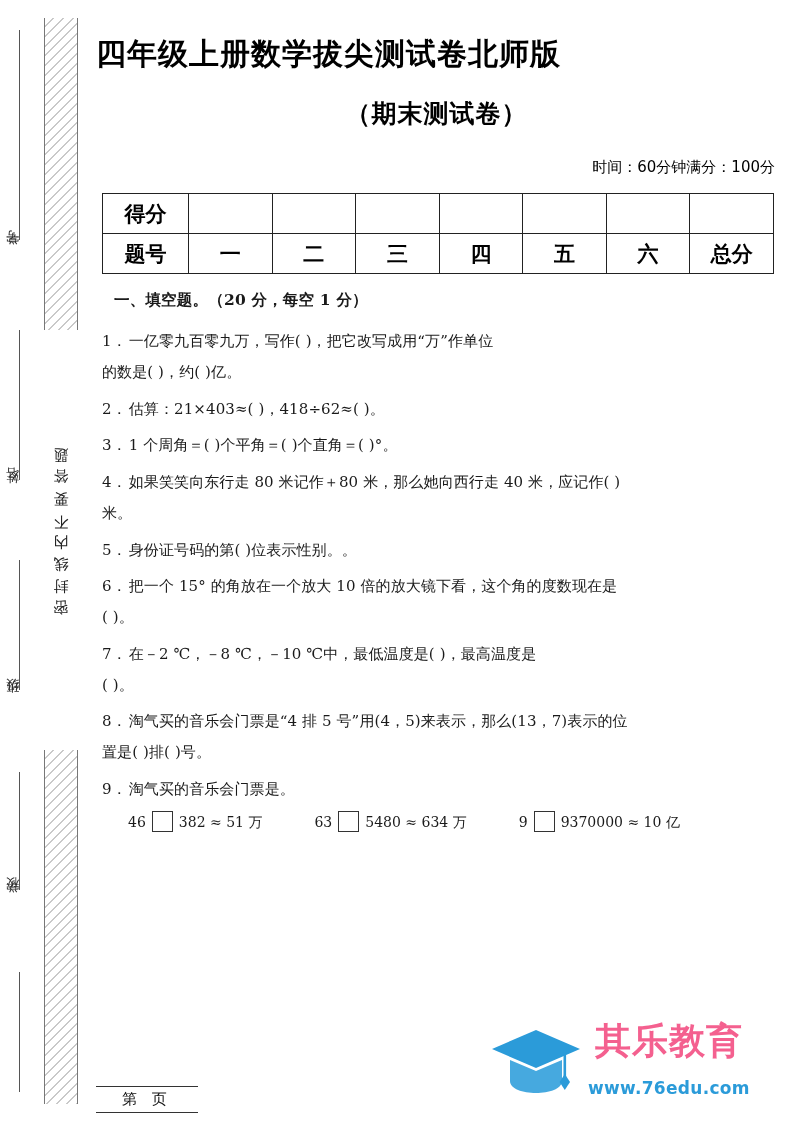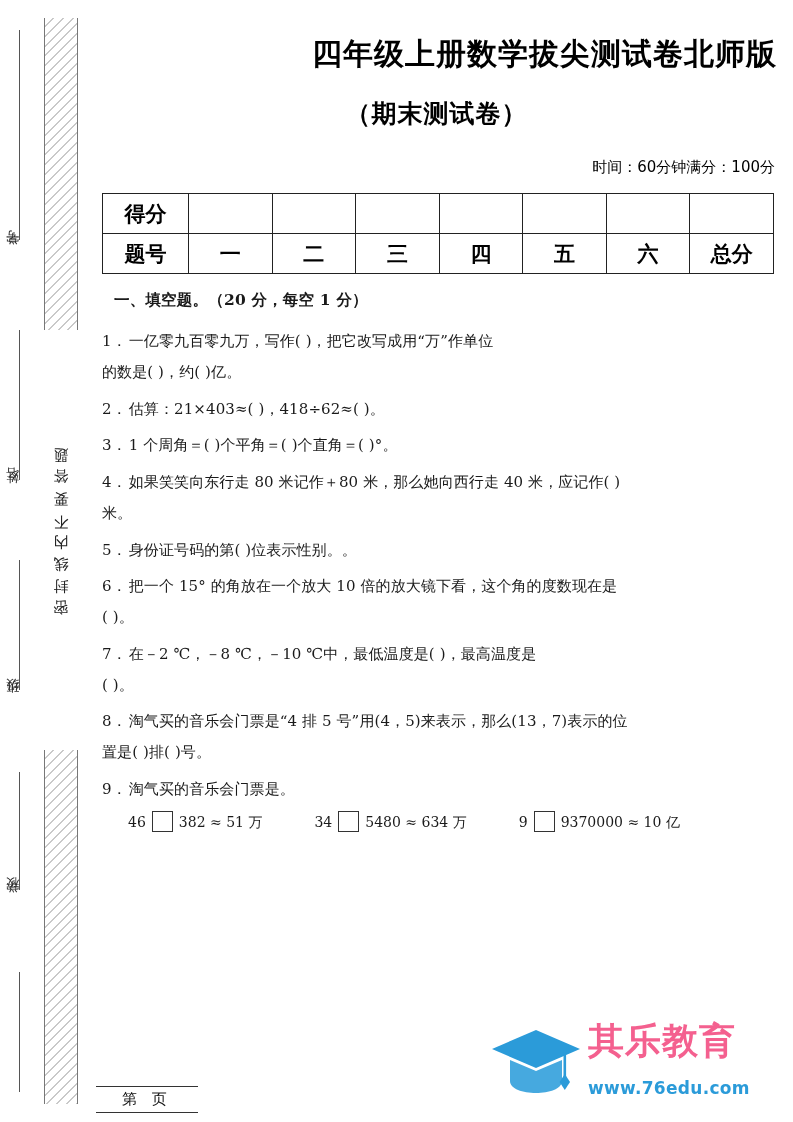--- a/index.html
+++ b/index.html
@@ -102,21 +102,21 @@
   .page {
     position: absolute;
     left: 96px;
     top: 0;
     width: 697px;
     height: 1122px;
   }
 
   .title {
     margin: 34px 0 0 0;
-    text-align: right;
+    text-align: left;
     font-size: 30px;
     font-weight: bold;
     letter-spacing: 1px;
     font-family: "DejaVu Sans", "Liberation Sans", sans-serif;
     color: #000;
     padding-right: 16px;
   }
   .subtitle {
     margin: 22px 0 0 0;
     text-align: center;
@@ -217,20 +217,21 @@
     flex-direction: column;
     justify-content: center;
   }
   .logo-cn {
     font-size: 36px;
     font-weight: bold;
     color: #F4608F;
     letter-spacing: 1px;
     line-height: 1.05;
     font-family: "DejaVu Sans", "Liberation Sans", sans-serif;
+    text-align: center;
   }
   .logo-url {
     font-size: 17px;
     font-weight: bold;
     color: #2B9BD9;
     letter-spacing: 0.3px;
     font-family: "DejaVu Sans", "Liberation Sans", sans-serif;
     margin-top: 18px;
   }
 
@@ -352,21 +353,21 @@
       <span class="num">9．</span><span>淘气买的音乐会门票是。</span>
     </div>
 
     <div class="boxrow">
       <span class="boxgroup">
         <span>46</span>
         <span class="fillbox"></span>
         <span>382 ≈ 51 万</span>
       </span>
       <span class="boxgroup">
-        <span>34</span>
+        <span>63</span>
         <span class="fillbox"></span>
         <span>5480 ≈ 634 万</span>
       </span>
       <span class="boxgroup">
         <span>9</span>
         <span class="fillbox"></span>
         <span>9370000 ≈ 10 亿</span>
       </span>
     </div>
 

